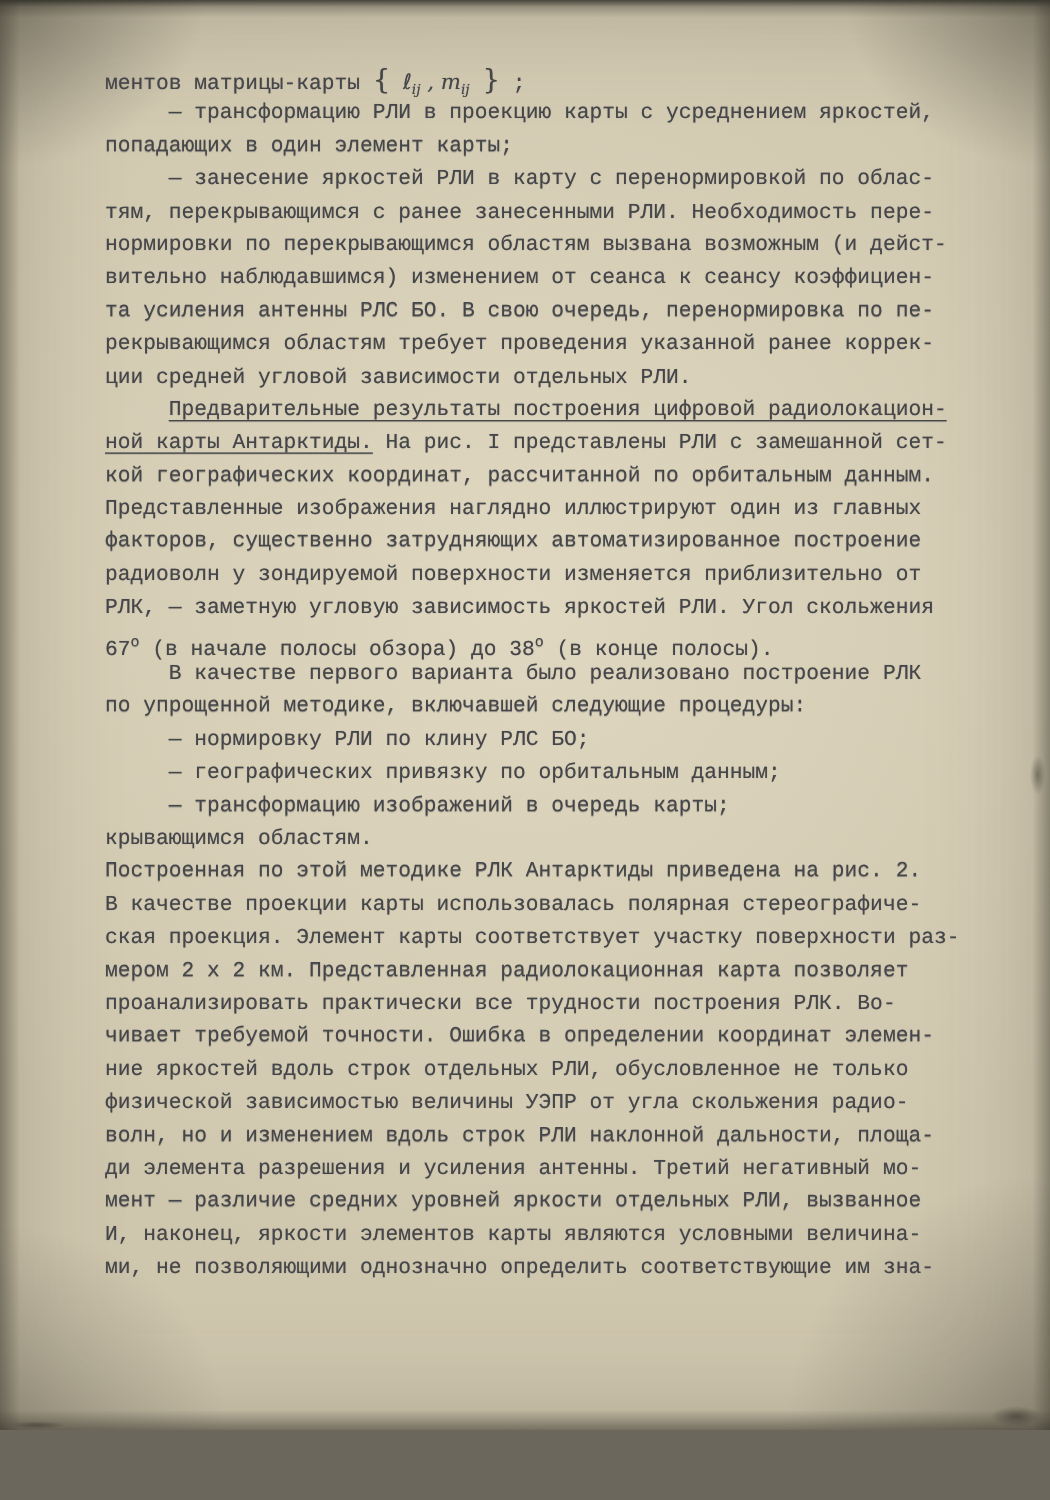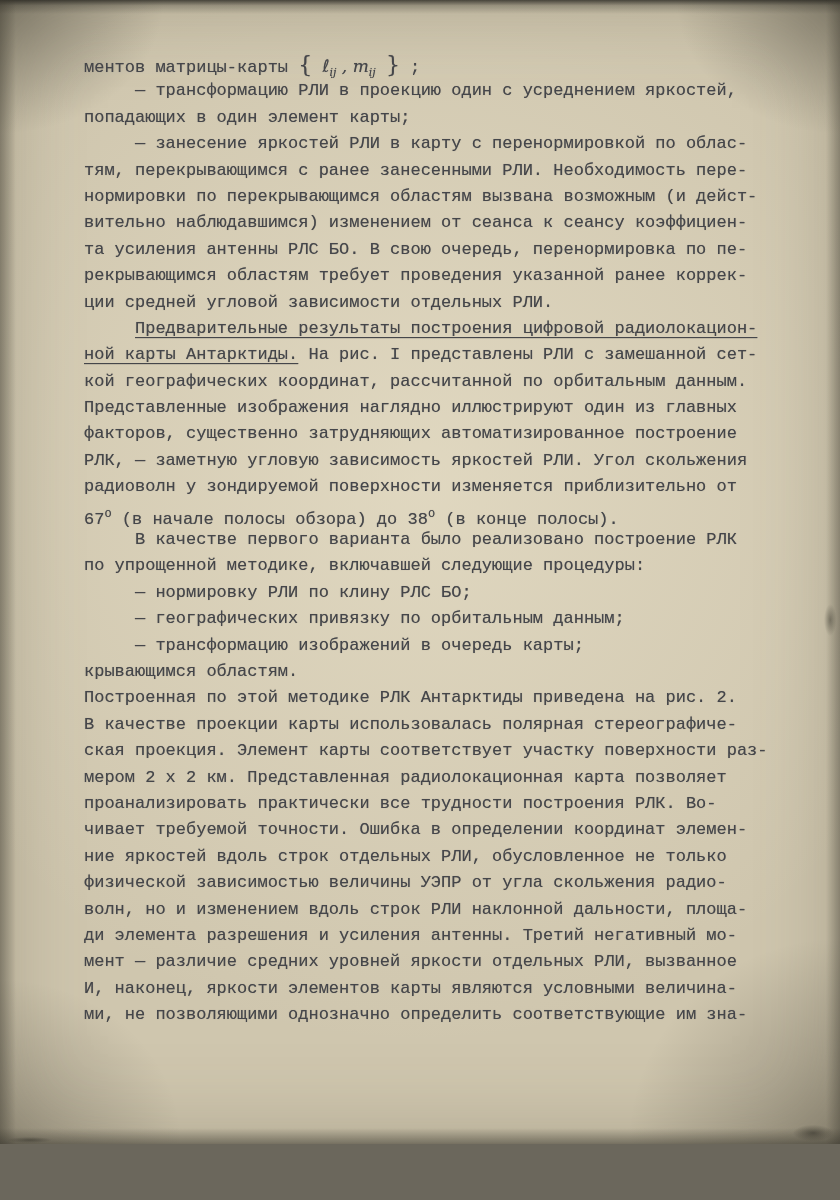--- a/index.html
+++ b/index.html
@@ -117,36 +117,36 @@
   <div class="edge edge-top"></div>
   <div class="edge edge-left"></div>
   <div class="edge edge-right"></div>
   <div class="edge edge-bottom"></div>
   <div class="smudge smudge-br"></div>
   <div class="smudge smudge-bl"></div>
   <div class="smudge smudge-right-mid"></div>
 
   <div class="text" id="text-block">
       <div class="line"><span>ментов матрицы-карты </span><span class="math brace">{</span><span> </span><span class="math">ℓ</span><span class="math sub">ij</span><span class="math"> , </span><span class="math">m</span><span class="math sub">ij</span><span> </span><span class="math brace">}</span><span> ;</span></div>
-      <div class="line"><span>     — трансформацию РЛИ в проекцию один с усреднением яркостей,</span></div>
+      <div class="line"><span>     — трансформацию РЛИ в проекцию карты с усреднением яркостей,</span></div>
       <div class="line"><span>попадающих в один элемент карты;</span></div>
       <div class="line"><span>     — занесение яркостей РЛИ в карту с перенормировкой по облас-</span></div>
       <div class="line"><span>тям, перекрывающимся с ранее занесенными РЛИ. Необходимость пере-</span></div>
       <div class="line"><span>нормировки по перекрывающимся областям вызвана возможным (и дейст-</span></div>
       <div class="line"><span>вительно наблюдавшимся) изменением от сеанса к сеансу коэффициен-</span></div>
       <div class="line"><span>та усиления антенны РЛС БО. В свою очередь, перенормировка по пе-</span></div>
       <div class="line"><span>рекрывающимся областям требует проведения указанной ранее коррек-</span></div>
       <div class="line"><span>ции средней угловой зависимости отдельных РЛИ.</span></div>
       <div class="line"><span>     </span><span class="u">Предварительные результаты построения цифровой радиолокацион-</span></div>
       <div class="line"><span class="u">ной карты Антарктиды.</span><span> На рис. I представлены РЛИ с замешанной сет-</span></div>
       <div class="line"><span>кой географических координат, рассчитанной по орбитальным данным.</span></div>
       <div class="line"><span>Представленные изображения наглядно иллюстрируют один из главных</span></div>
       <div class="line"><span>факторов, существенно затрудняющих автоматизированное построение</span></div>
+      <div class="line"><span>радиоволн у зондируемой поверхности изменяется приблизительно от</span></div>
       <div class="line"><span>РЛК, — заметную угловую зависимость яркостей РЛИ. Угол скольжения</span></div>
-      <div class="line"><span>радиоволн у зондируемой поверхности изменяется приблизительно от</span></div>
       <div class="line"><span>67</span><span class="sup">о</span><span> (в начале полосы обзора) до 38</span><span class="sup">о</span><span> (в конце полосы).</span></div>
       <div class="line"><span>     В качестве первого варианта было реализовано построение РЛК</span></div>
       <div class="line"><span>по упрощенной методике, включавшей следующие процедуры:</span></div>
       <div class="line"><span>     — нормировку РЛИ по клину РЛС БО;</span></div>
       <div class="line"><span>     — географических привязку по орбитальным данным;</span></div>
       <div class="line"><span>     — трансформацию изображений в очередь карты;</span></div>
       <div class="line"><span>крывающимся областям.</span></div>
       <div class="line"><span>Построенная по этой методике РЛК Антарктиды приведена на рис. 2.</span></div>
       <div class="line"><span>В качестве проекции карты использовалась полярная стереографиче-</span></div>
       <div class="line"><span>ская проекция. Элемент карты соответствует участку поверхности раз-</span></div>

